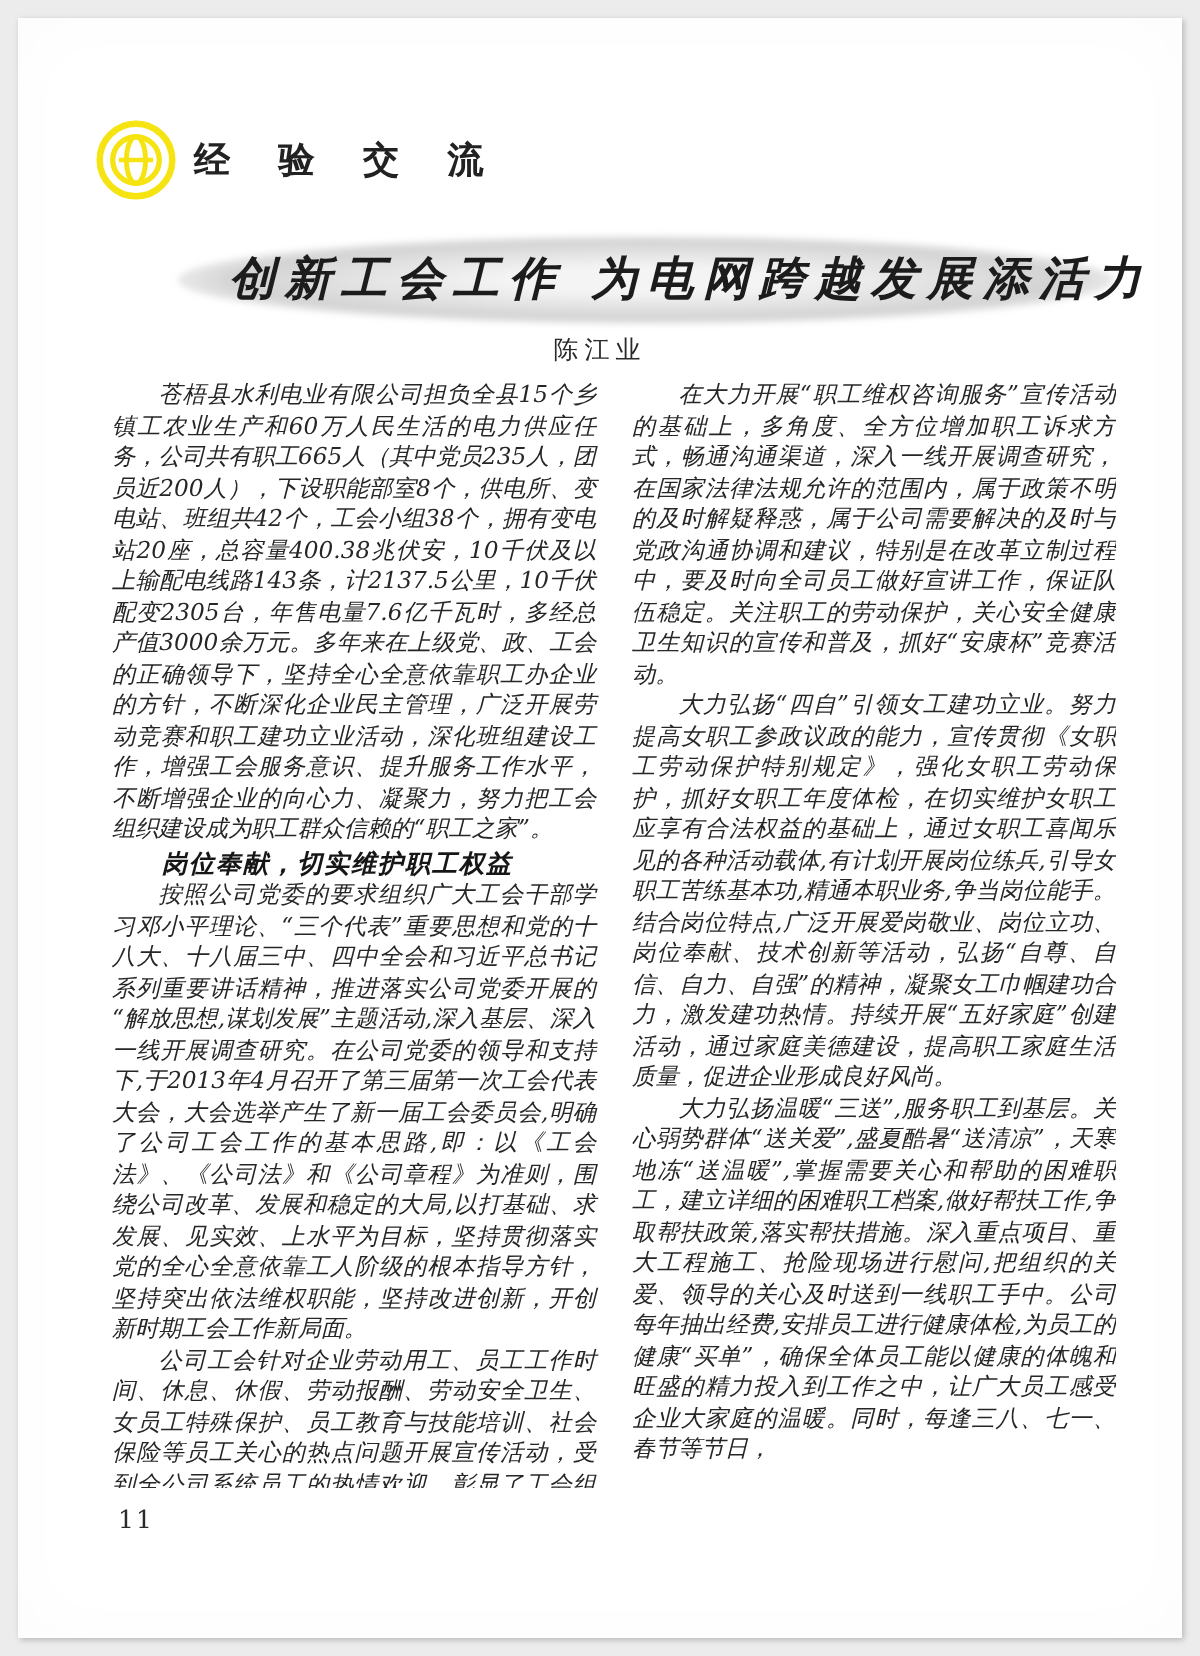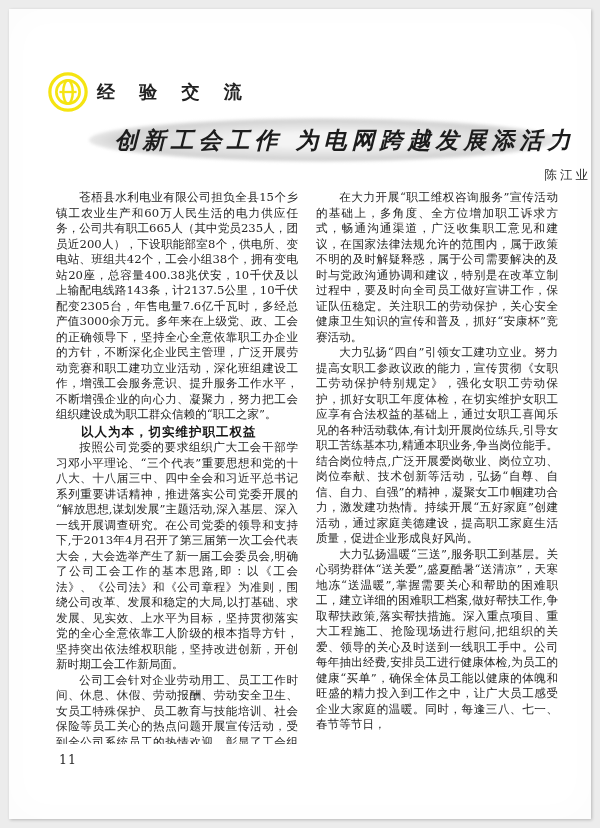--- a/index.html
+++ b/index.html
@@ -11,21 +11,21 @@
     overflow:hidden;
   }
   .page{
     position:absolute;left:9px;top:9px;right:9px;bottom:9px;
     background:#ffffff;
     box-shadow:1px 1px 3px rgba(0,0,0,0.22), inset 0 0 40px rgba(0,0,0,0.015);
     overflow:hidden;
   }
   
   .header{
-    position:absolute;left:38px;top:62px;
+    position:absolute;left:38px;top:50px;
     display:flex;align-items:center;gap:8px;text-align:right;
   }
   .logo{width:42px;height:42px;flex:0 0 auto;}
   .section-label{
     font-family:"DejaVu Serif","Liberation Serif",serif;
     font-weight:bold;font-size:18px;letter-spacing:9px;
     color:#222;white-space:nowrap;
   }
   
   .title-wrap{
@@ -41,26 +41,26 @@
   }
   .article-title{
     position:relative;
     font-family:"DejaVu Serif","Liberation Serif",serif;
     font-weight:bold;font-style:italic;
     font-size:23px;letter-spacing:5px;color:#1c1c1c;
     line-height:56px;white-space:nowrap;
   }
   .author{
     position:absolute;left:0;top:158px;width:100%;
-    text-align:right;font-size:12.5px;letter-spacing:3px;color:#2a2a2a;
+    text-align:center;font-size:12.5px;letter-spacing:3px;color:#2a2a2a;
   }
   
   .columns{
     position:absolute;left:47px;right:33px;top:181px;bottom:75px;
-    display:flex;gap:18px;overflow:hidden;
+    display:flex;gap:18px;overflow:hidden;font-style:italic;
   }
   .col{
     flex:1 1 0;min-width:0;
     font-size:11.6px;line-height:15.5px;
     color:#262626;text-align:justify;
     font-weight:500;
   }
   .col p{margin:0;text-indent:2em;}
   .col p.continuation{text-indent:0;}
   .section-heading{
@@ -92,26 +92,26 @@
   <div class="title-wrap">
     <div class="title-ellipse"></div>
     <div class="article-title">创新工会工作  为电网跨越发展添活力</div>
   </div>
 
   <div class="author">陈江业</div>
 
   <div class="columns">
     <div class="col">
       <p>苍梧县水利电业有限公司担负全县15个乡镇工农业生产和60万人民生活的电力供应任务，公司共有职工665人（其中党员235人，团员近200人），下设职能部室8个，供电所、变电站、班组共42个，工会小组38个，拥有变电站20座，总容量400.38兆伏安，10千伏及以上输配电线路143条，计2137.5公里，10千伏配变2305台，年售电量7.6亿千瓦时，多经总产值3000余万元。多年来在上级党、政、工会的正确领导下，坚持全心全意依靠职工办企业的方针，不断深化企业民主管理，广泛开展劳动竞赛和职工建功立业活动，深化班组建设工作，增强工会服务意识、提升服务工作水平，不断增强企业的向心力、凝聚力，努力把工会组织建设成为职工群众信赖的“职工之家”。</p>
-      <div class="section-heading">以人为本，切实维护职工权益</div>
+      <div class="section-heading">岗位奉献，切实维护职工权益</div>
       <p>按照公司党委的要求组织广大工会干部学习邓小平理论、“三个代表”重要思想和党的十八大、十八届三中、四中全会和习近平总书记系列重要讲话精神，推进落实公司党委开展的“解放思想,谋划发展”主题活动,深入基层、深入一线开展调查研究。在公司党委的领导和支持下,于2013年4月召开了第三届第一次工会代表大会，大会选举产生了新一届工会委员会,明确了公司工会工作的基本思路,即：以《工会法》、《公司法》和《公司章程》为准则，围绕公司改革、发展和稳定的大局,以打基础、求发展、见实效、上水平为目标，坚持贯彻落实党的全心全意依靠工人阶级的根本指导方针，坚持突出依法维权职能，坚持改进创新，开创新时期工会工作新局面。</p>
       <p>公司工会针对企业劳动用工、员工工作时间、休息、休假、劳动报酬、劳动安全卫生、女员工特殊保护、员工教育与技能培训、社会保险等员工关心的热点问题开展宣传活动，受到全公司系统员工的热情欢迎，彰显了工会组织的活力。一是搭建了员工诉求的平台，为员工提供说话的通道，也为企</p>
     </div>
     <div class="col">
-      <p>在大力开展“职工维权咨询服务”宣传活动的基础上，多角度、全方位增加职工诉求方式，畅通沟通渠道，广泛收集职工意见和建议，在国家法律法规允许的范围内，属于政策不明的及时解疑释惑，属于公司需要解决的及时与党政沟通协调和建议，特别是在改革立制过程中，要及时向全司员工做好宣讲工作，保证队伍稳定。关注职工的劳动保护，关心安全健康卫生知识的宣传和普及，抓好“安康杯”竞赛活动。</p>
+      <p>在大力开展“职工维权咨询服务”宣传活动的基础上，多角度、全方位增加职工诉求方式，畅通沟通渠道，深入一线开展调查研究，在国家法律法规允许的范围内，属于政策不明的及时解疑释惑，属于公司需要解决的及时与党政沟通协调和建议，特别是在改革立制过程中，要及时向全司员工做好宣讲工作，保证队伍稳定。关注职工的劳动保护，关心安全健康卫生知识的宣传和普及，抓好“安康杯”竞赛活动。</p>
       <p>大力弘扬“四自”引领女工建功立业。努力提高女职工参政议政的能力，宣传贯彻《女职工劳动保护特别规定》，强化女职工劳动保护，抓好女职工年度体检，在切实维护女职工应享有合法权益的基础上，通过女职工喜闻乐见的各种活动载体,有计划开展岗位练兵,引导女职工苦练基本功,精通本职业务,争当岗位能手。结合岗位特点,广泛开展爱岗敬业、岗位立功、岗位奉献、技术创新等活动，弘扬“自尊、自信、自力、自强”的精神，凝聚女工巾帼建功合力，激发建功热情。持续开展“五好家庭”创建活动，通过家庭美德建设，提高职工家庭生活质量，促进企业形成良好风尚。</p>
       <p>大力弘扬温暖“三送”,服务职工到基层。关心弱势群体“送关爱”,盛夏酷暑“送清凉”，天寒地冻“送温暖”,掌握需要关心和帮助的困难职工，建立详细的困难职工档案,做好帮扶工作,争取帮扶政策,落实帮扶措施。深入重点项目、重大工程施工、抢险现场进行慰问,把组织的关爱、领导的关心及时送到一线职工手中。公司每年抽出经费,安排员工进行健康体检,为员工的健康“买单”，确保全体员工能以健康的体魄和旺盛的精力投入到工作之中，让广大员工感受企业大家庭的温暖。同时，每逢三八、七一、春节等节日，</p>
     </div>
   </div>
 
   <div class="page-number">11</div>
 
 </div>
 
 </body></html>

